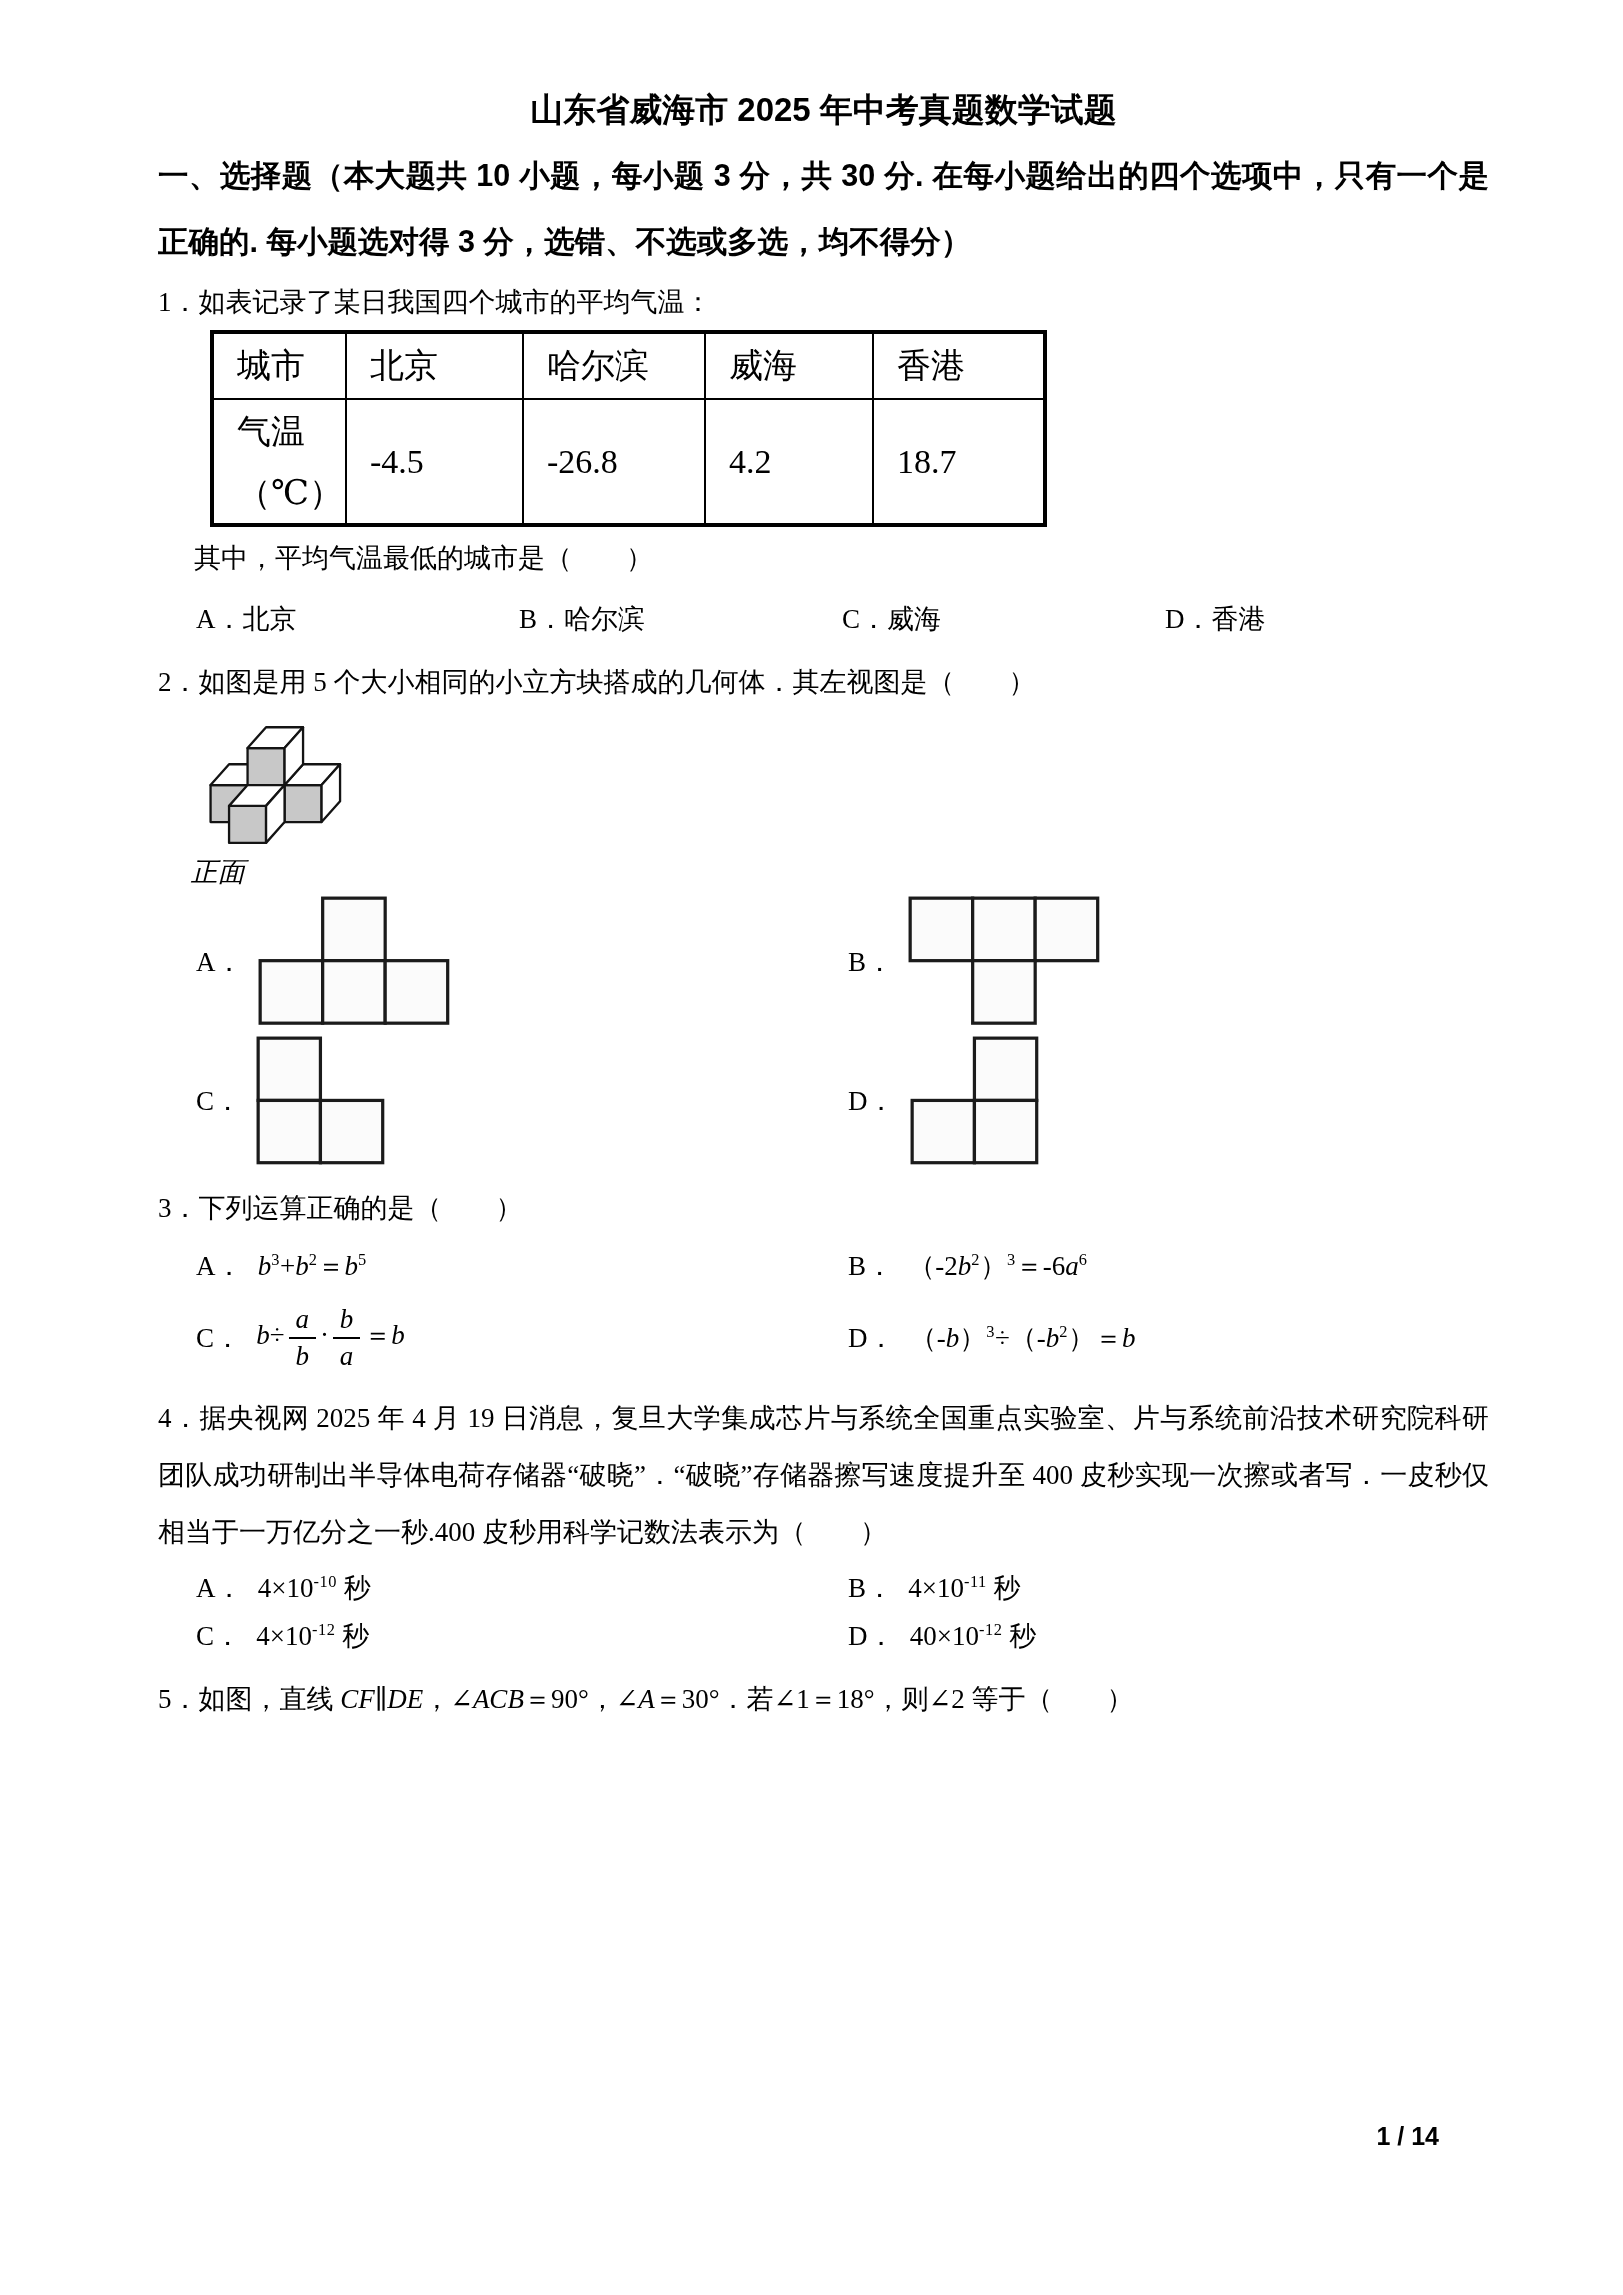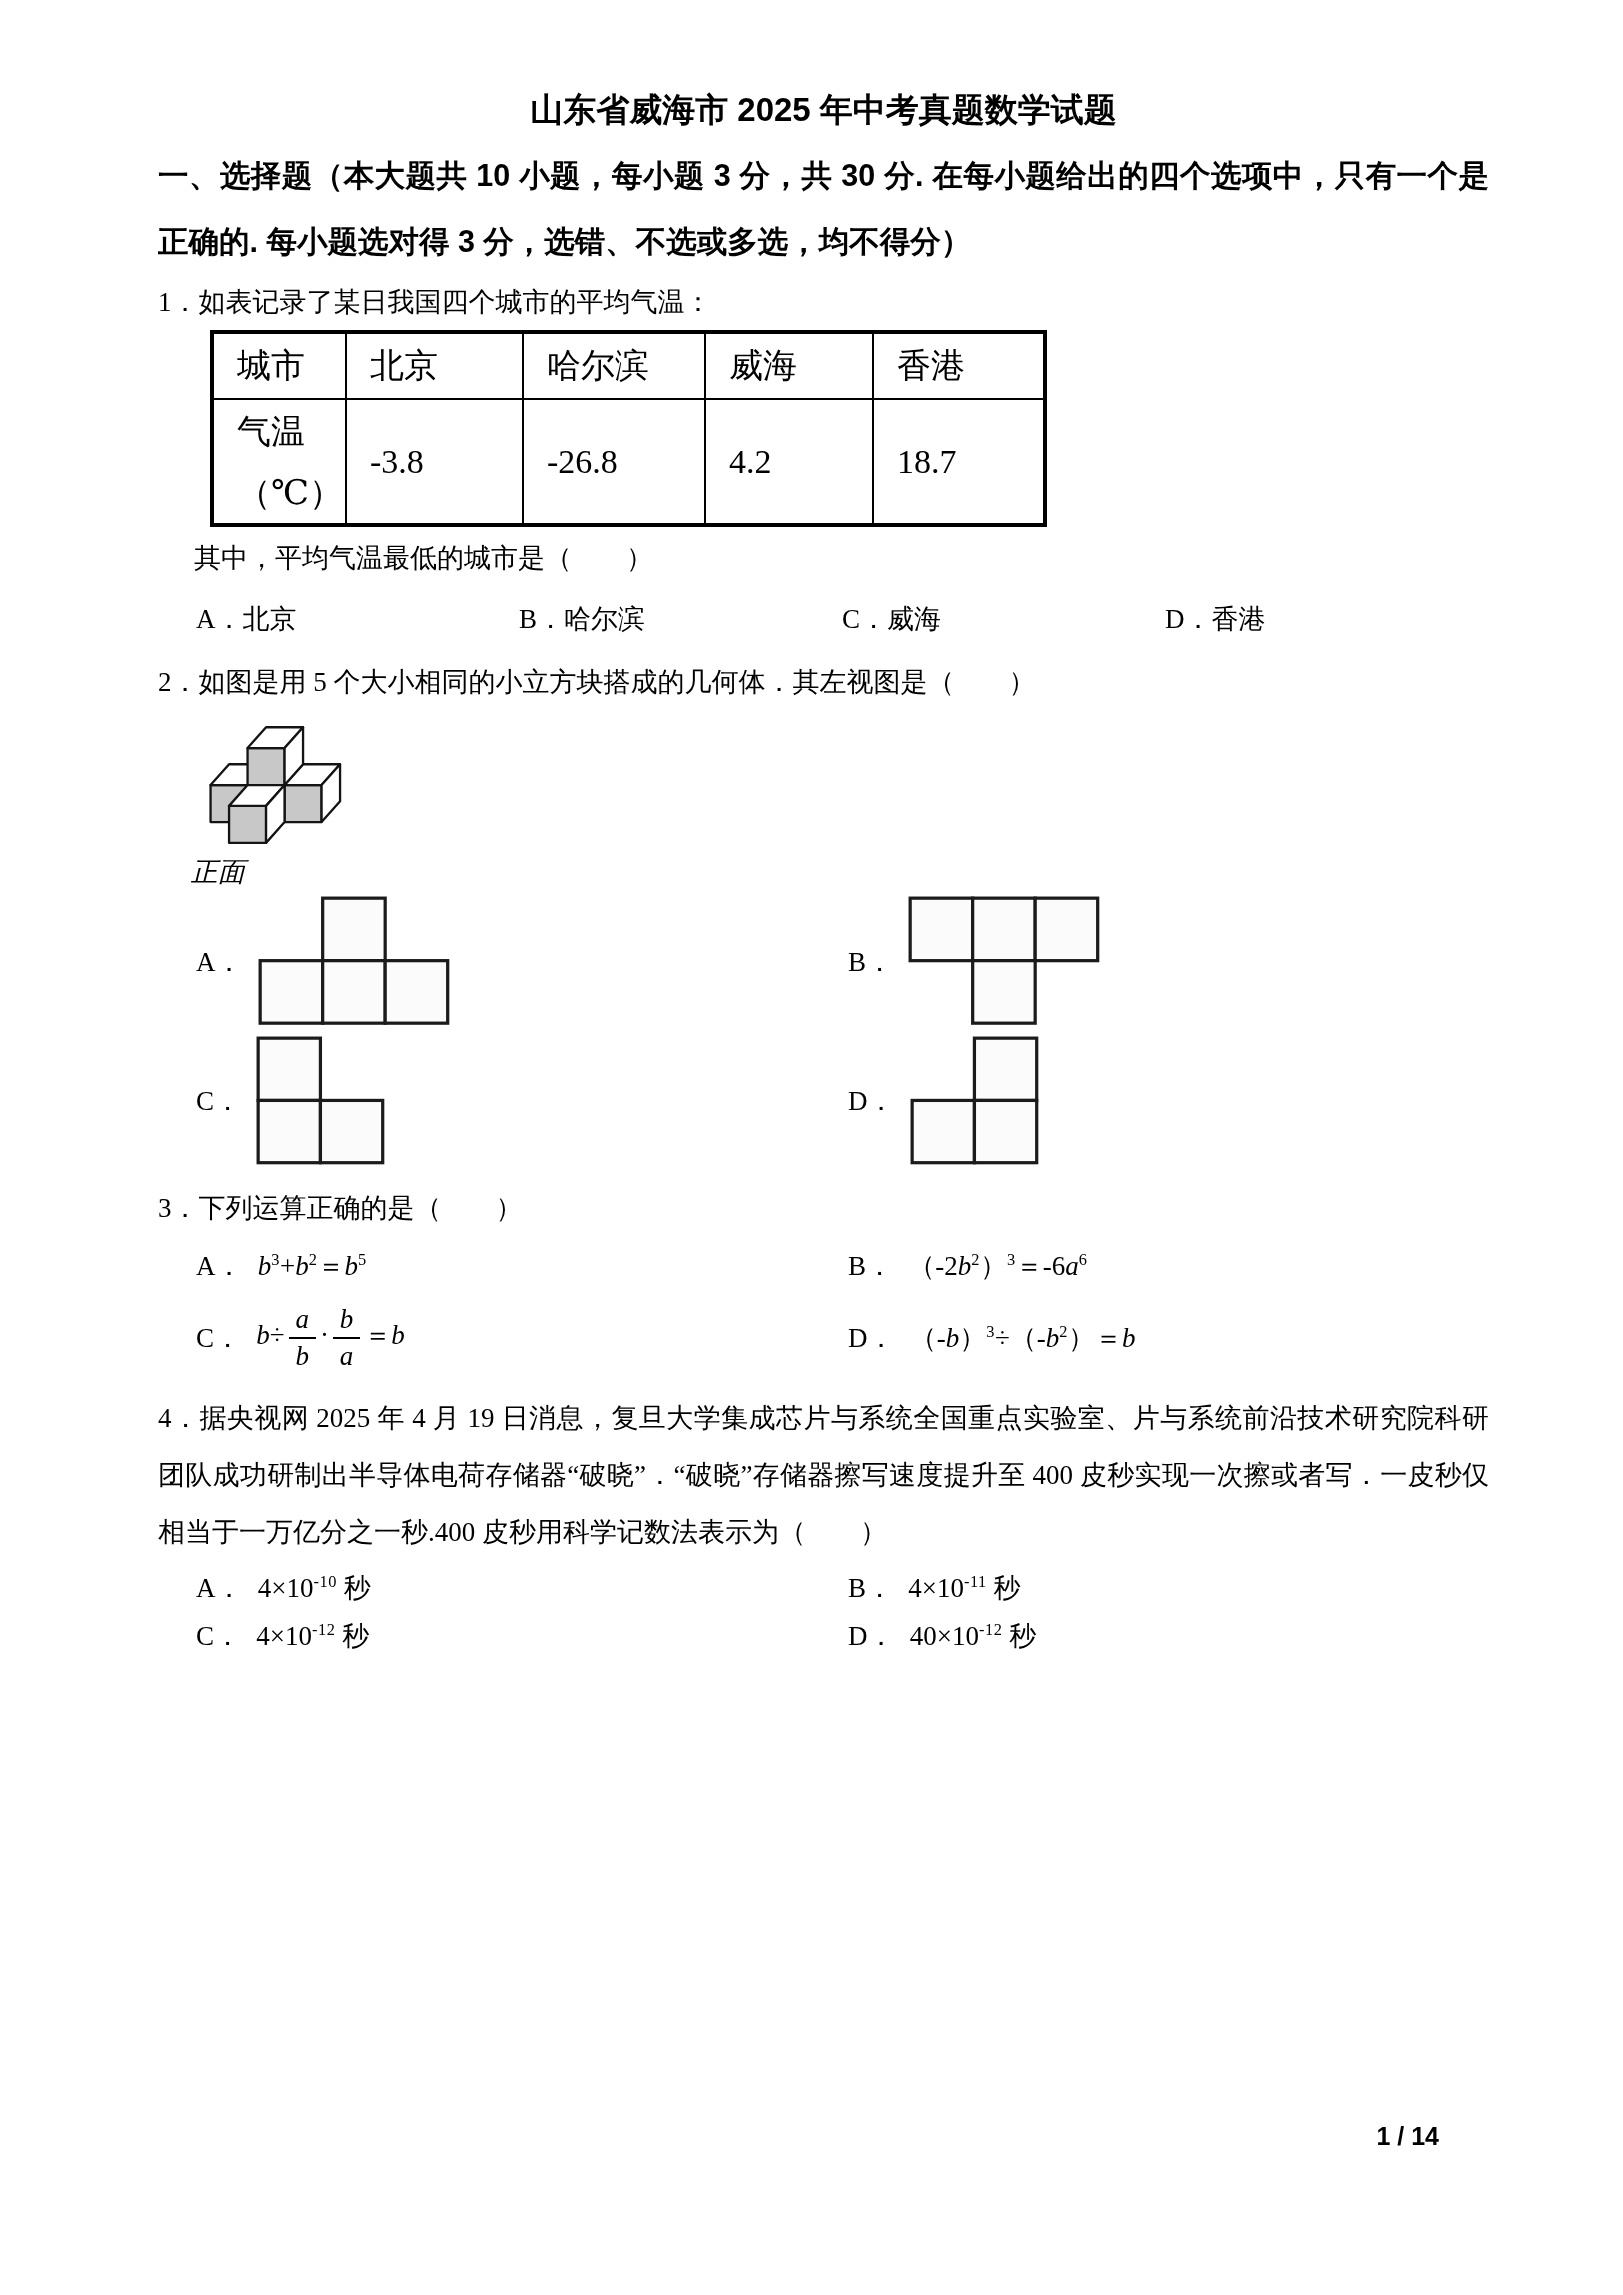--- a/index.html
+++ b/index.html
@@ -88,21 +88,21 @@
         <td class="c1">北京</td>
         <td class="c2">哈尔滨</td>
         <td class="c3">威海</td>
         <td class="c4">香港</td>
       </tr>
       <tr class="drow">
         <td class="c0 rowlab">
           <span>气温</span>
           <span>（℃）</span>
         </td>
-        <td class="c1">-3.8</td>
+        <td class="c1">-4.5</td>
         <td class="c2">-26.8</td>
         <td class="c3">4.2</td>
         <td class="c4">18.7</td>
       </tr>
     </tbody>
       </table>
 
     <p class="subq">其中，平均气温最低的城市是（　　）</p>
 
     <div class="optrow4">
@@ -233,17 +233,20 @@
         <span class="olabel">C．</span>
         <span class="formula"><span>4×10</span><sup>-12</sup><span> 秒</span></span>
       </span>
       <span class="cell">
         <span class="olabel">D．</span>
         <span class="formula"><span>40×10</span><sup>-12</sup><span> 秒</span></span>
       </span>
     </div>
   </section>
 
+  <section>
+    <p class="stem mt-q5"><span>5．如图，直线 </span><span class="it">CF</span><span>∥</span><span class="it">DE</span><span>，∠</span><span class="it">ACB</span><span>＝90°，∠</span><span class="it">A</span><span>＝30°．若∠1＝18°，则∠2 等于（　　）</span></p>
+  </section>
 
 </div>
 
 <div class="page-num">1 / 14</div>
 
 
 </body></html>

